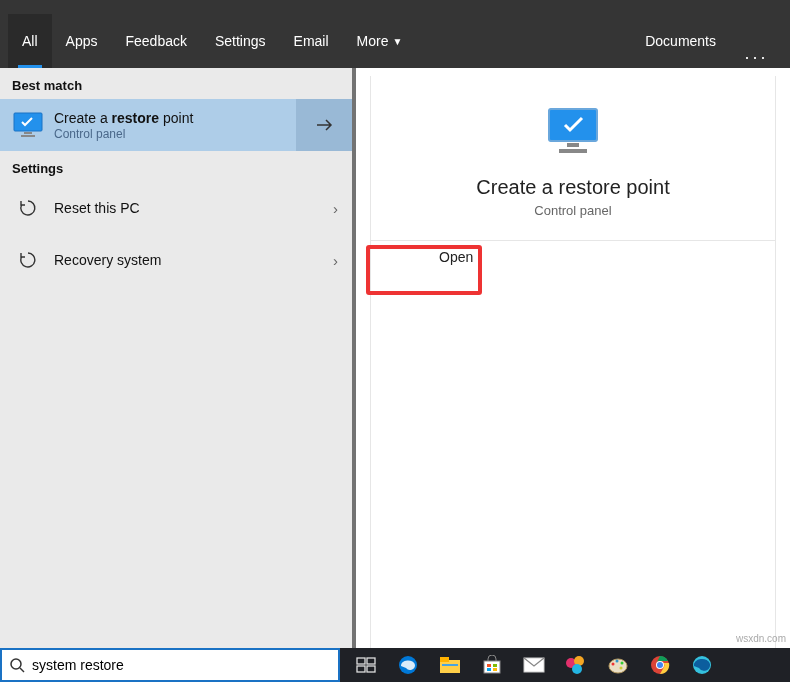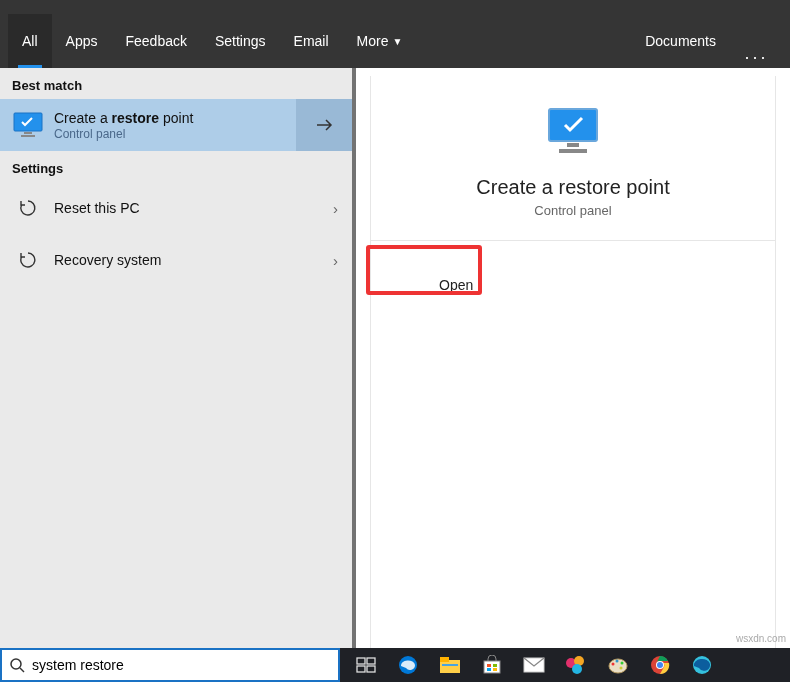--- a/index.html
+++ b/index.html
@@ -28,21 +28,21 @@
   .arrow-box svg { stroke: #333; }
 
   .settings-item .icon-box svg { stroke: #333; }
 
   .right { flex: 1; background: #fff; position: relative; padding-top: 8px;}
   .right-inner { margin: 0 14px; border: 1px solid #e6e6e6; border-top: none; height: 100%; padding-top: 24px;}
   .detail-icon { width: 64px; height: 64px; margin: 0 auto 12px auto; display: block; }
   .detail-title { text-align: center; font-size: 20px; font-weight: 400; color: #222; margin-bottom: 4px;}
   .detail-sub { text-align: center; font-size: 13px; color: #666; margin-bottom: 22px;}
   .hr { height: 1px; background: #e6e6e6; margin: 0 0 8px 0;}
-  .open-row { display: flex; align-items: flex-end; height: 44px; padding: 0 14px; cursor: pointer; margin: 6px 6px; width: 108px; gap: 34px;}
+  .open-row { display: flex; align-items: flex-start; height: 44px; padding: 0 14px; cursor: pointer; margin: 6px 6px; width: 108px; gap: 34px;}
   .open-row .open-icon { width: 18px; height: 18px; margin-right: 14px; }
   .open-row span { font-size: 14px; color: #222;}
   .highlight-box { position: absolute; border: 4px solid #e33; border-radius: 3px; left: 366px; top: 245px; width: 116px; height: 50px; pointer-events: none;}
 
   .search-bar { position: absolute; left: 0; bottom: 0; height: 34px; width: 340px; border: 2px solid #1a72c4; background: #fff; display: flex; align-items: center; margin-top: 20px; }
   .search-bar .search-icon { width: 30px; display: flex; justify-content: center; color: #444; }
   .search-bar input { border: none; outline: none; font-size: 14px; flex: 1; height: 100%; padding: 0; }
   @keyframes blink { 50% { opacity: 0; } }
 
   .taskbar { position: absolute; right: 0; bottom: 0; left: 340px; height: 34px; background: #1f2126; display: flex; align-items: center; padding: 0 6px; gap: 2px;}

